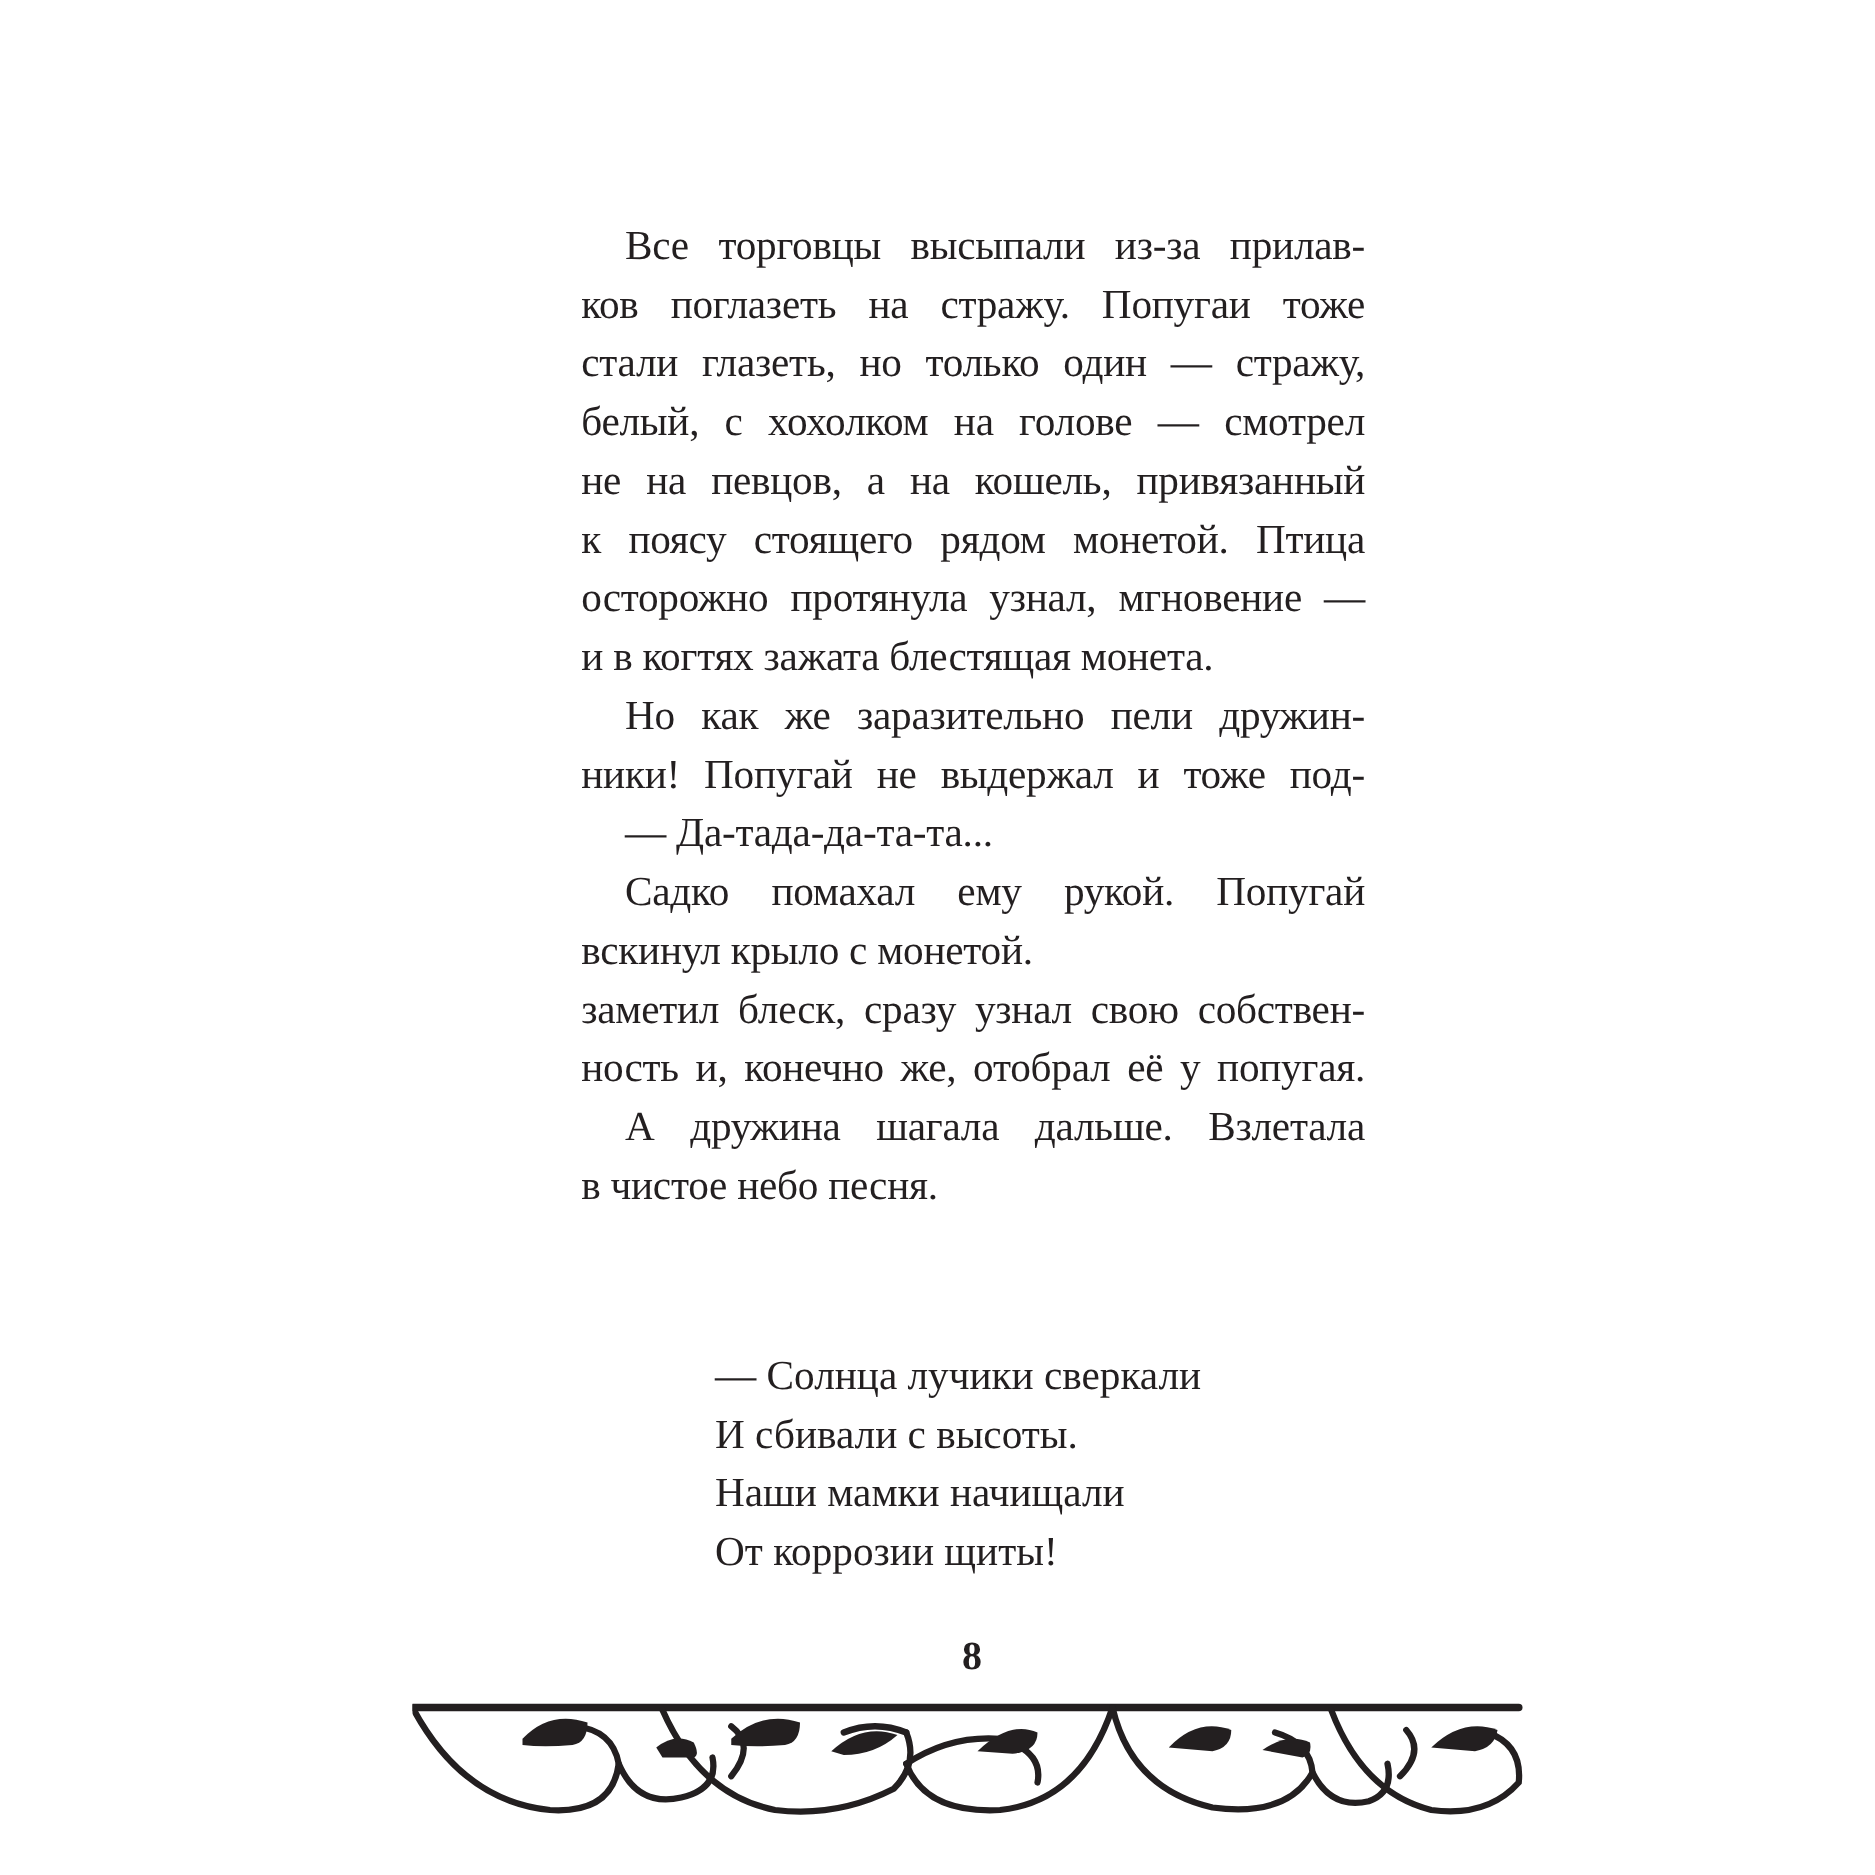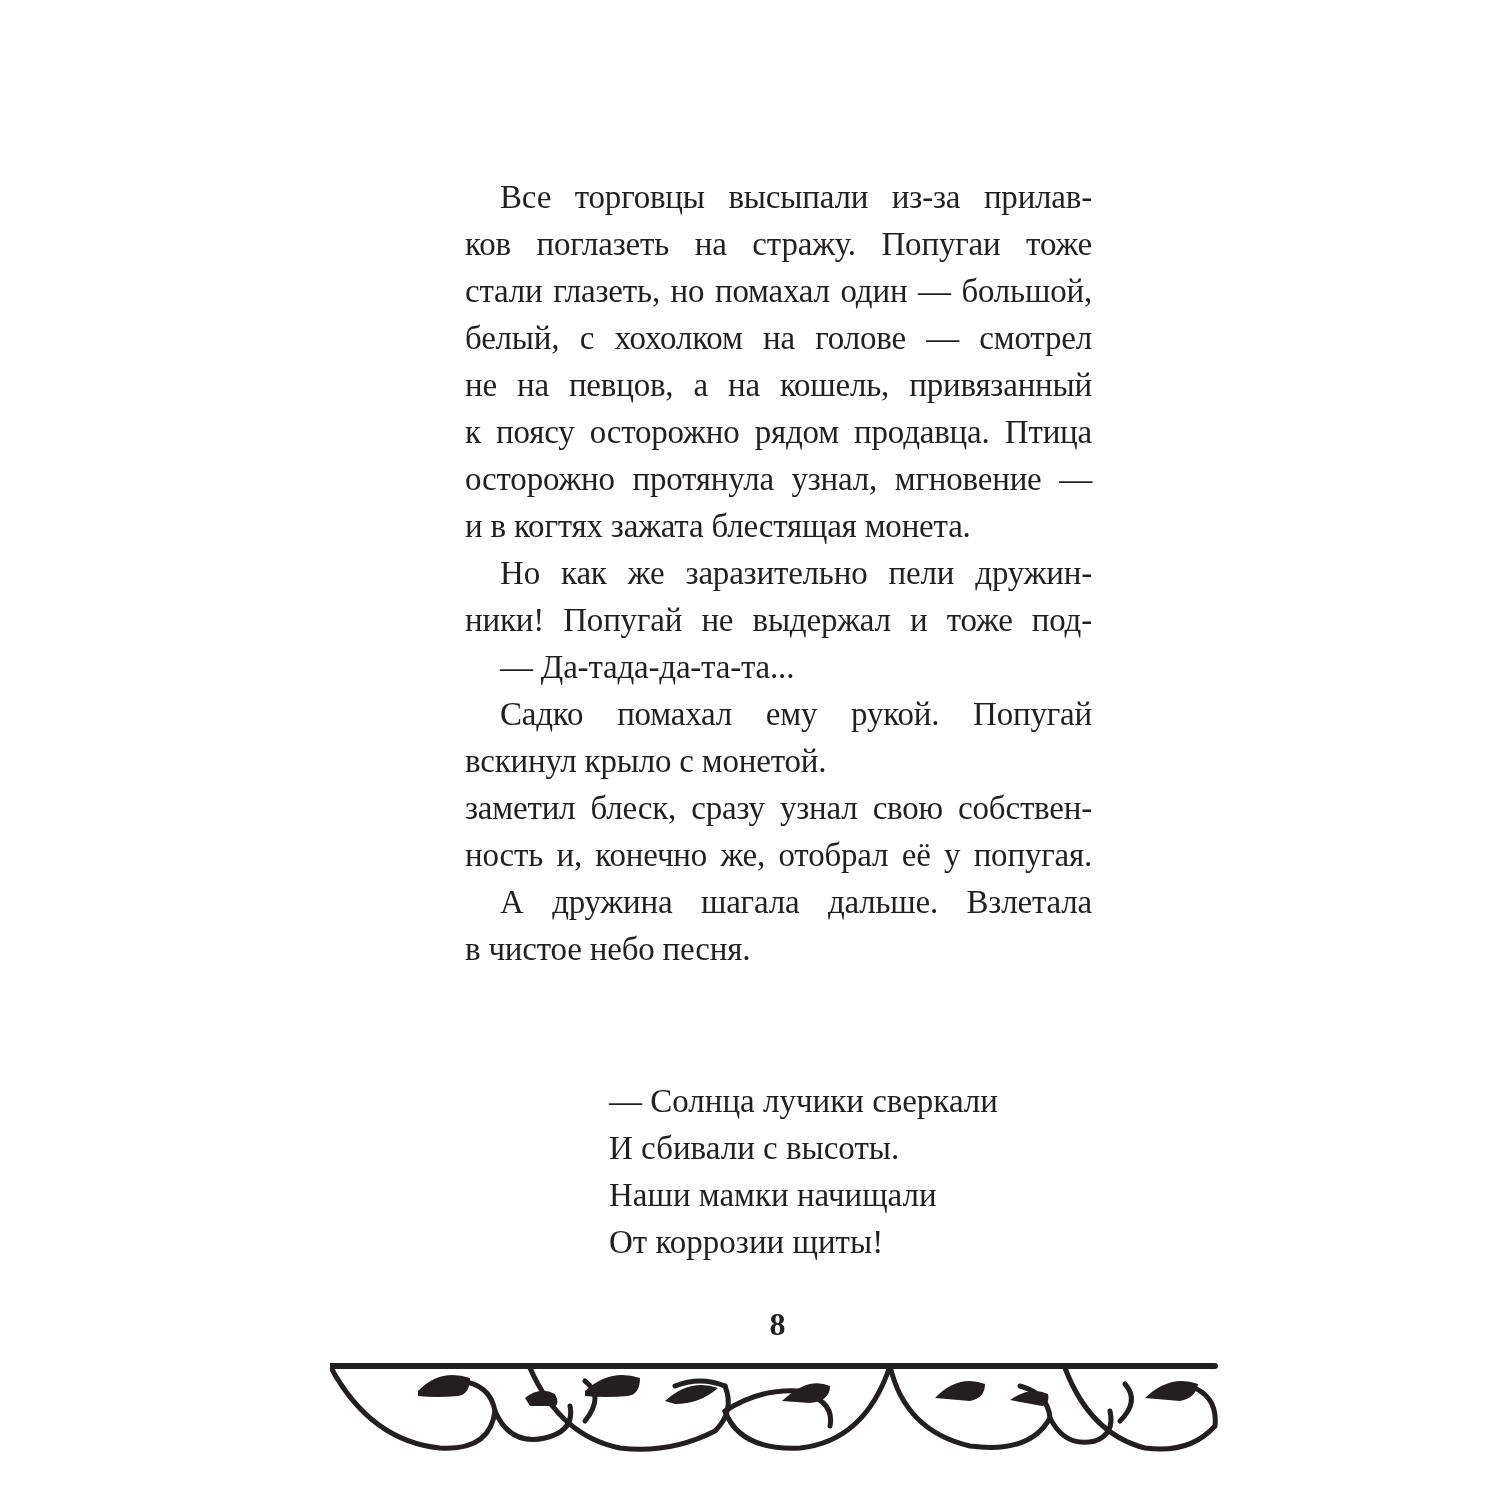--- a/index.html
+++ b/index.html
@@ -6,39 +6,39 @@
   body { width:1500px; height:1500px; position:relative; overflow:hidden;
          font-family:"Liberation Serif", "DejaVu Serif", serif; color:#231f20; }
   .page { position:absolute; left:0; top:16px; width:1264px; height:1500px; }
   .column { position:absolute; left:465px; top:158px; width:627px; }
   .para { font-size:33px; line-height:47px; text-align:justify; margin:0;
           text-indent:35px; letter-spacing:-0.2px; }
   .line { display:block; text-align:justify; text-align-last:justify; white-space:nowrap; }
   .line.last { text-align-last:left; }
   .line.first { padding-left:35px; }
   .para .line { text-indent:0; }
-  .verse { position:absolute; left:572px; top:1062px; font-size:33px; line-height:47px;margin-left:37px; }
+  .verse { position:absolute; left:572px; top:1062px; font-size:33px; line-height:47px; }
   .verse .vline { display:block; white-space:nowrap; }
   .page-number { position:absolute; left:0; width:1555px; top:1290px; text-align:center;
                  font-size:32px; font-weight:bold; }
   .ornament { position:absolute; left:330px; top:1340px; width:890px; height:110px; }
 </style>
 </head>
 <body>
 
 <div class="page">
   <div class="column">
 
     <p class="para" style="text-indent:0">
       <span class="line first">Все торговцы высыпали из-за прилав-</span>
       <span class="line">ков поглазеть на стражу. Попугаи тоже</span>
-      <span class="line">стали глазеть, но помахал один — большой,</span>
+      <span class="line">стали глазеть, но только один — стражу,</span>
       <span class="line">белый, с хохолком на голове — смотрел</span>
       <span class="line">не на певцов, а на кошель, привязанный</span>
-      <span class="line">к поясу осторожно рядом продавца. Птица</span>
+      <span class="line">к поясу стоящего рядом монетой. Птица</span>
       <span class="line">осторожно протянула узнал, мгновение —</span>
       <span class="line last">и в когтях зажата блестящая монета.</span>
     </p>
 
     <p class="para" style="text-indent:0">
       <span class="line first">Но как же заразительно пели дружин-</span>
       <span class="line">ники! Попугай не выдержал и тоже под-</span>
     </p>
 
     <p class="para" style="text-indent:0">

